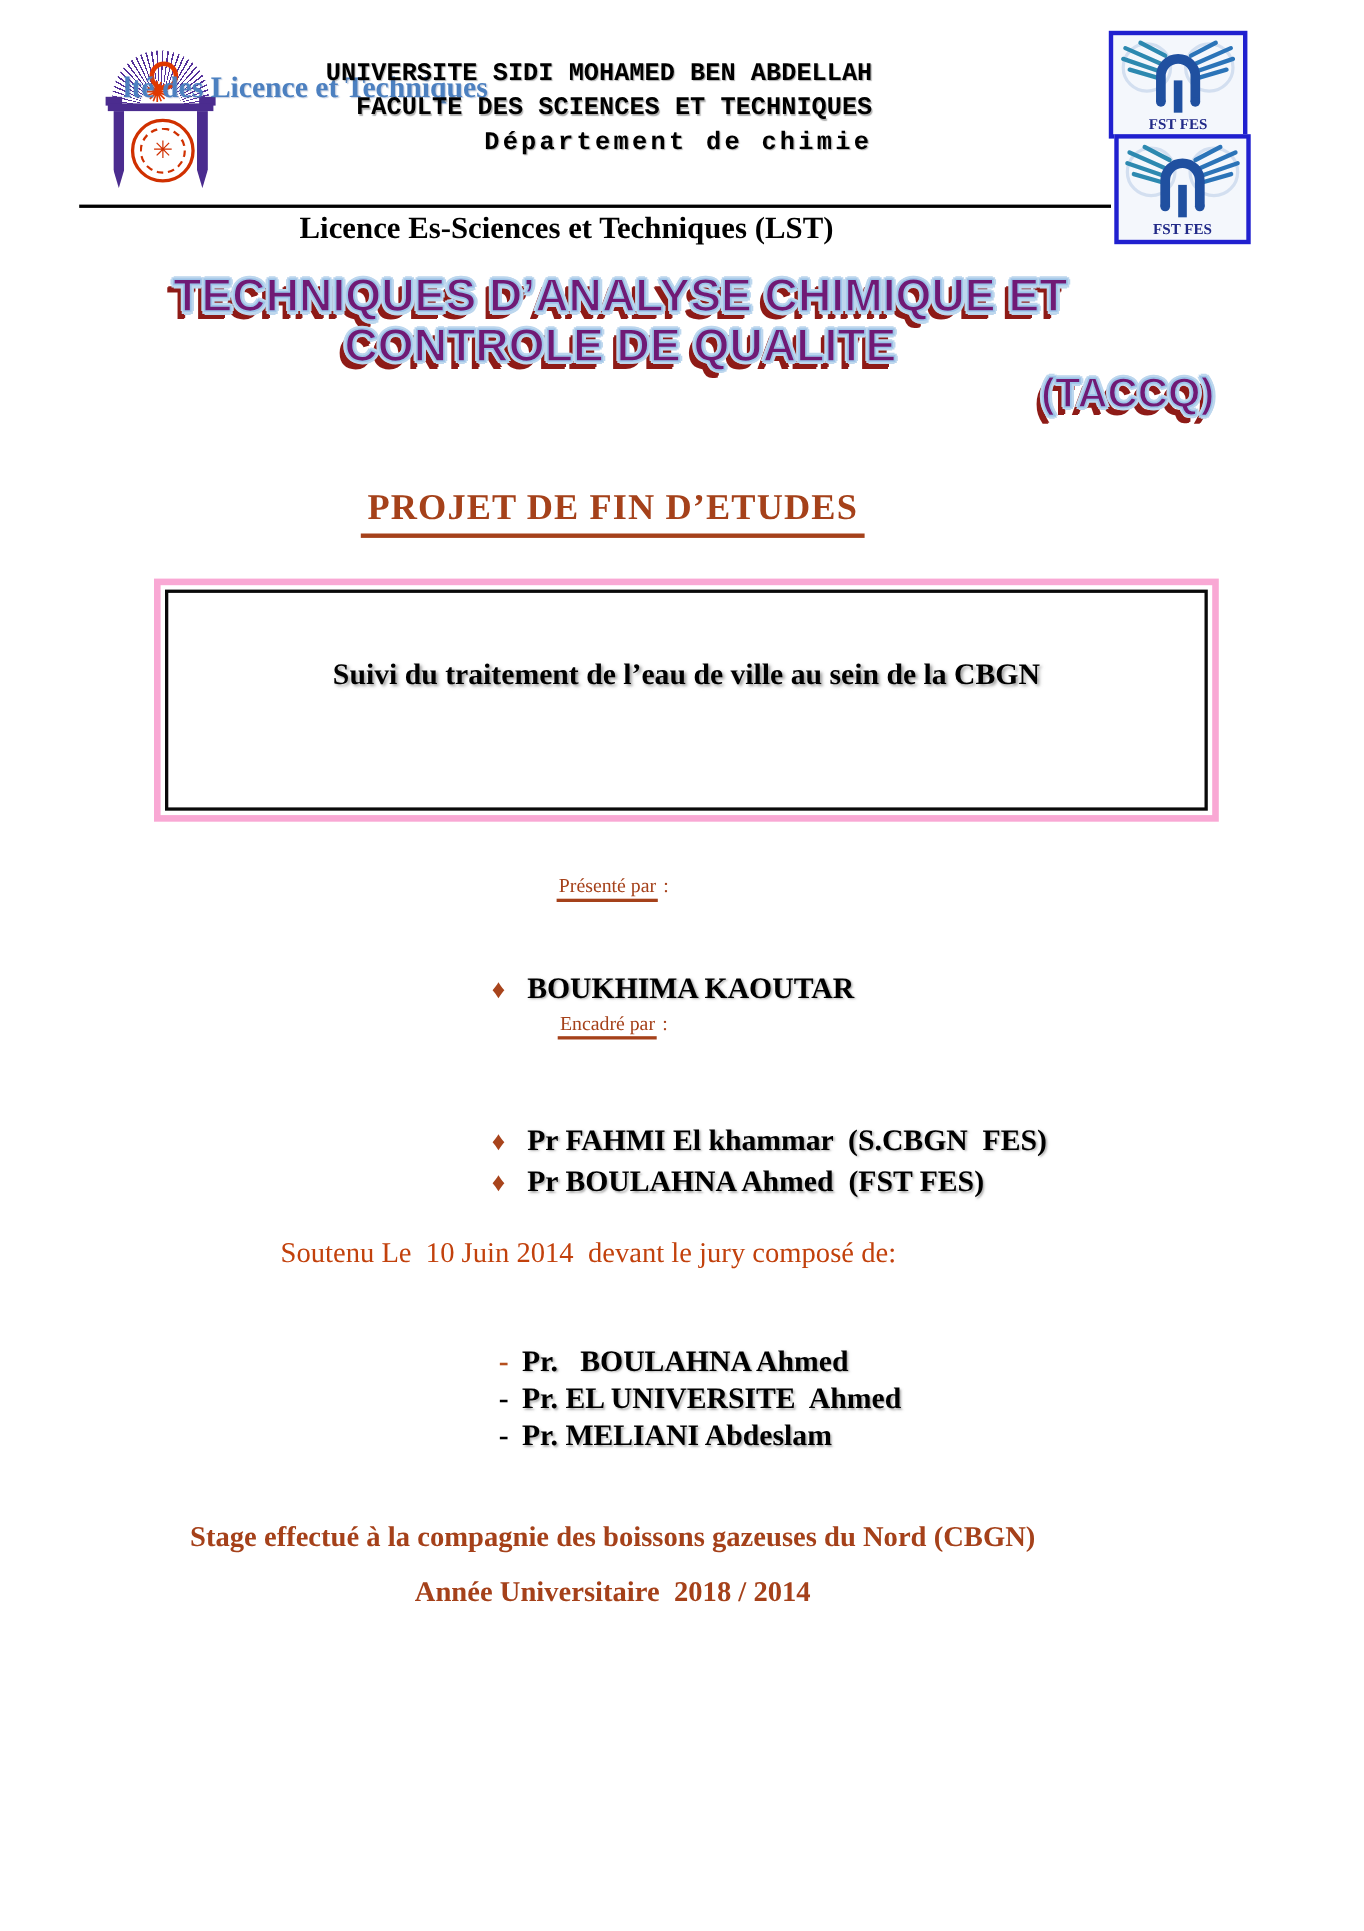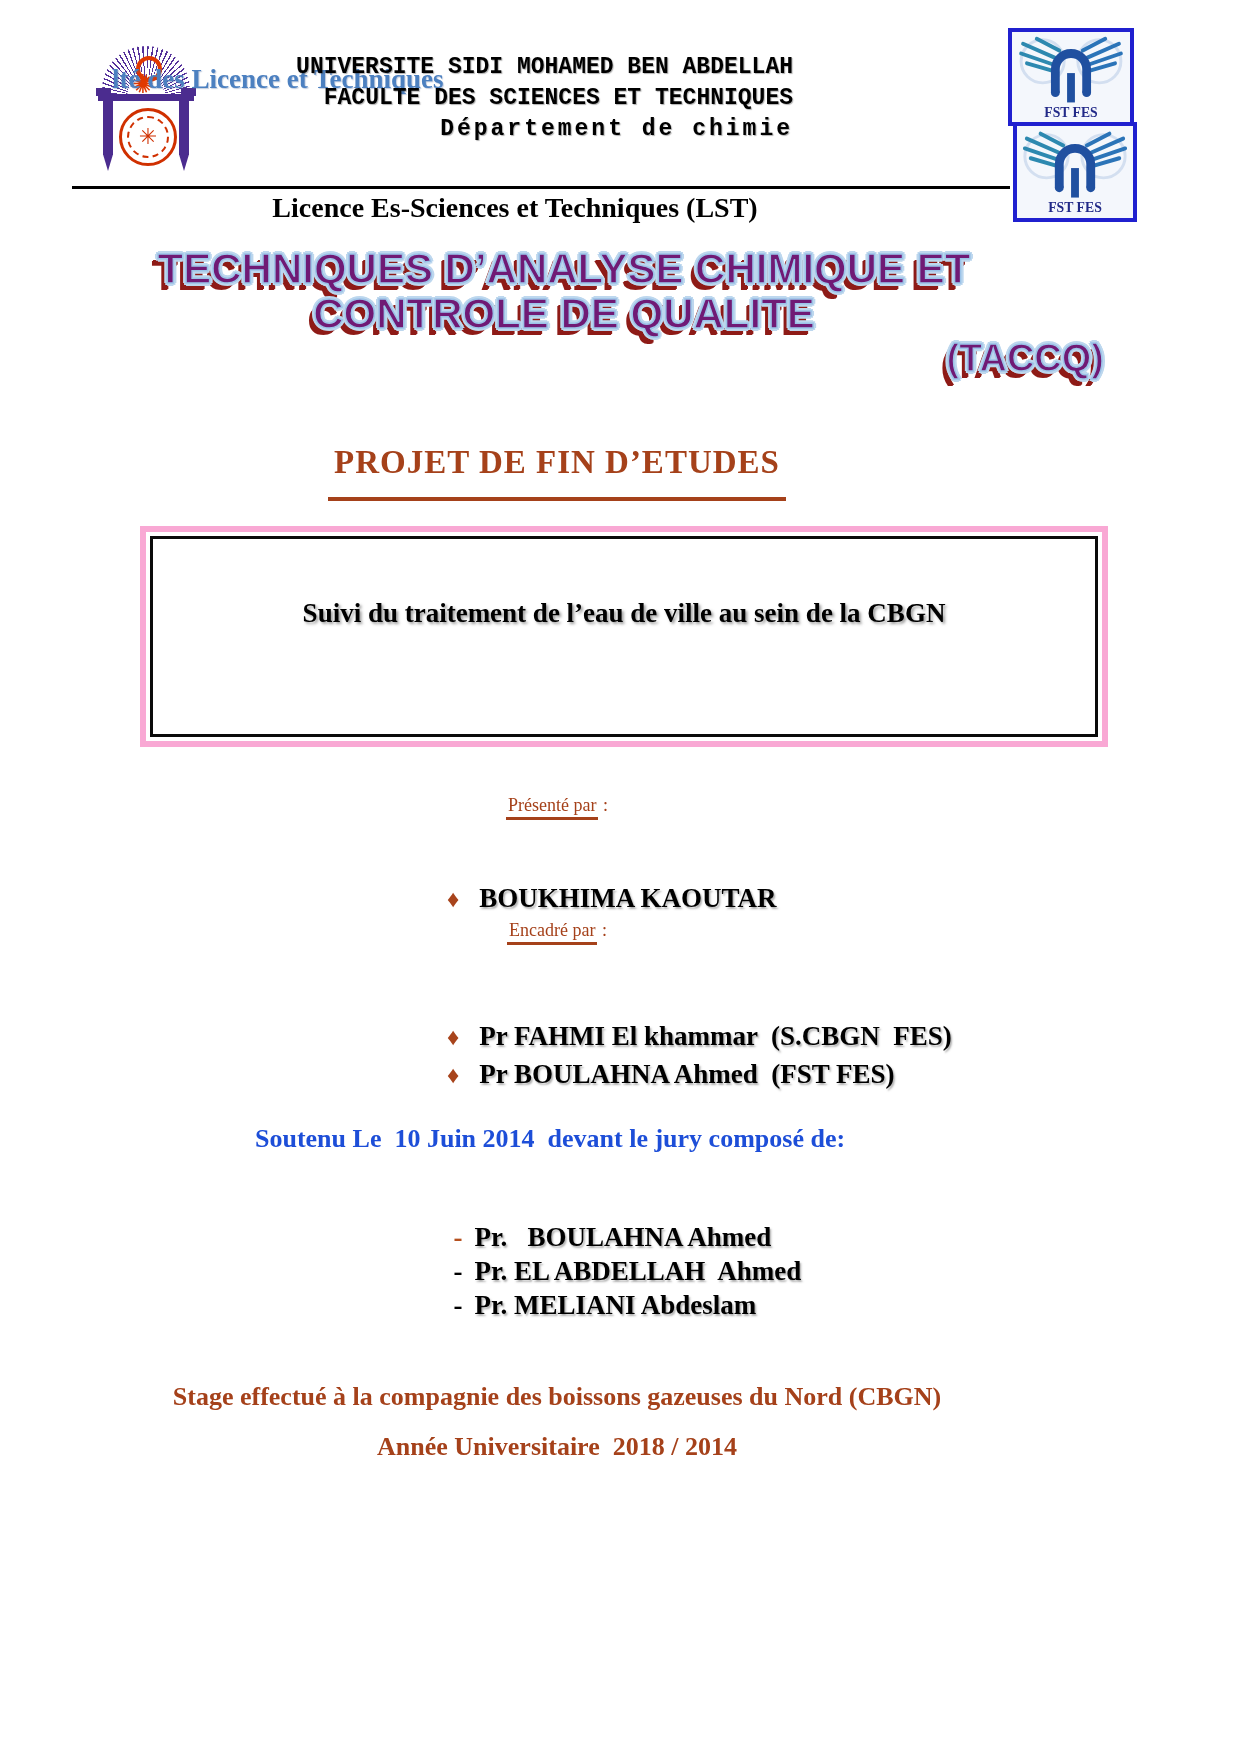--- a/index.html
+++ b/index.html
@@ -72,21 +72,21 @@
       0 3px 0 #BDD7EE,0 -3px 0 #BDD7EE,3px 0 0 #BDD7EE,-3px 0 0 #BDD7EE,
       -5px 6px 0 #8E1B17,-6px 7px 0 #8E1B17;
     padding-left: 24px;
   }
   .wordart-line{font-size:42px;}
   .wordart-line3{font-size:38px;text-align:right;}
 
   
   .projet{position:absolute;left:0;top:444px;width:1114px;text-align:center;
     font-size:33px;font-weight:bold;color:#A5411A;letter-spacing:1px;}
-  .projet span{border-bottom:4px solid #A5411A;padding:0 6px 17px;}
+  .projet span{border-bottom:4px solid #A5411A;padding:0 6px 5px;}
 
   
   .title-box{
     position:absolute;left:140px;top:526px;width:968px;height:221px;
     border:6px solid #f9a8d4;box-sizing:border-box;background:#fff;
   }
   .title-box-inner{
     position:absolute;left:4px;top:4px;right:4px;bottom:4px;
     border:3px solid #0a0a0a;
     display:flex;align-items:center;justify-content:center;
@@ -101,22 +101,22 @@
   .head-underline{border-bottom:3px solid #A5411A;padding:0 2px 2px;white-space:pre;}
   .head-colon{white-space:pre;}
   .presente{top:795px;} .encadre{top:920px;}
 
   .bullet-row{position:absolute;left:420px;font-size:27px;font-weight:bold;white-space:pre;
     text-shadow:1.5px 1.5px 2px rgba(100,100,100,.5);}
   .bullet{color:#A8441C;font-size:24px;margin-right:20px;text-shadow:none;}
   .author-row{top:852px;}
   .sup-row1{top:990px;} .sup-row2{top:1028px;}
 
-  .soutenu{position:absolute;left:255px;top:1124px;font-size:26px;font-weight:bold;
-    color:#1d4ed8;white-space:pre;}
+  .soutenu{position:absolute;left:255px;top:1124px;font-size:26px;font-weight:normal;
+    color:#c2410c;white-space:pre;}
 
   .jury{position:absolute;left:413px;top:1186px;font-size:27px;font-weight:bold;}
   .jury-row{height:34px;line-height:34px;white-space:pre;
     text-shadow:1.5px 1.5px 2px rgba(100,100,100,.5);}
   .jury-dash{margin-right:12px;text-shadow:none;}
   .jury-dash-first{color:#B5501E;}
 
   
   .stage{position:absolute;left:0;top:1382px;width:1114px;text-align:center;
     font-size:26px;font-weight:bold;color:#A5411A;}
@@ -234,21 +234,21 @@
   <div class="bullet-row sup-row2">
     <span class="bullet">♦</span><span>Pr BOULAHNA Ahmed  (FST FES)</span>
   </div>
 
   <div class="soutenu">Soutenu Le  10 Juin 2014  devant le jury composé de:</div>
   <div class="jury">
     <div class="jury-row">
       <span class="jury-dash jury-dash-first">-</span><span>Pr.   BOULAHNA Ahmed</span>
     </div>
     <div class="jury-row">
-      <span class="jury-dash">-</span><span>Pr. EL ABDELLAH  Ahmed</span>
+      <span class="jury-dash">-</span><span>Pr. EL UNIVERSITE  Ahmed</span>
     </div>
     <div class="jury-row">
       <span class="jury-dash">-</span><span>Pr. MELIANI Abdeslam</span>
     </div>
   </div>
 
   <div class="stage">Stage effectué à la compagnie des boissons gazeuses du Nord (CBGN)</div>
   <div class="annee">Année Universitaire  2018 / 2014</div>
 
 </div>

